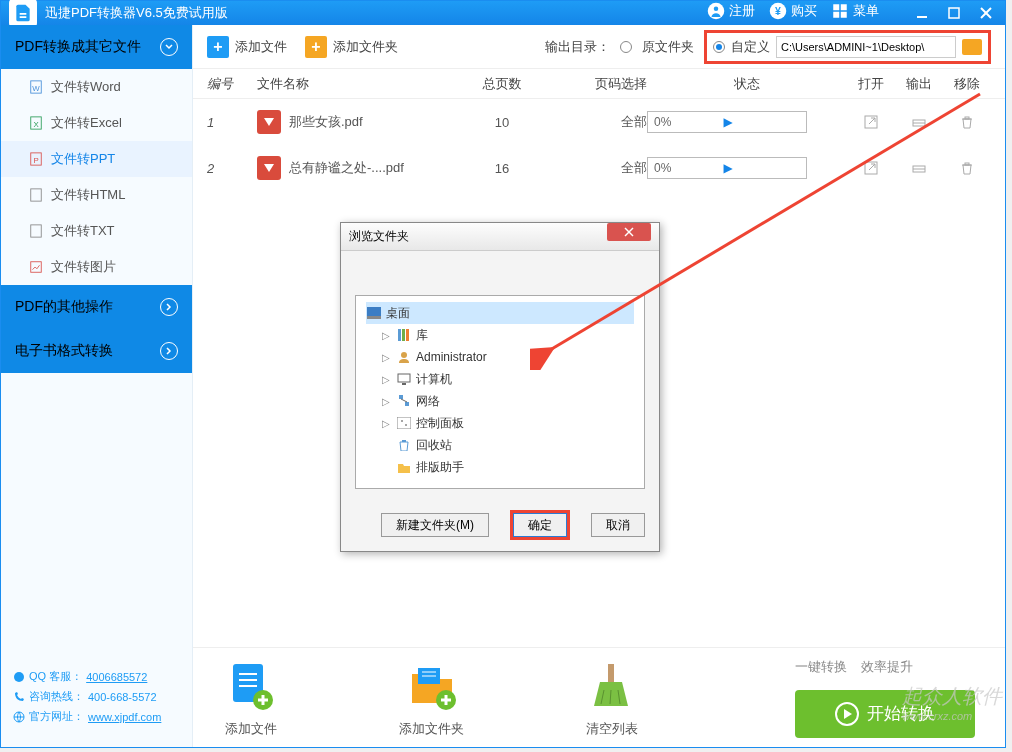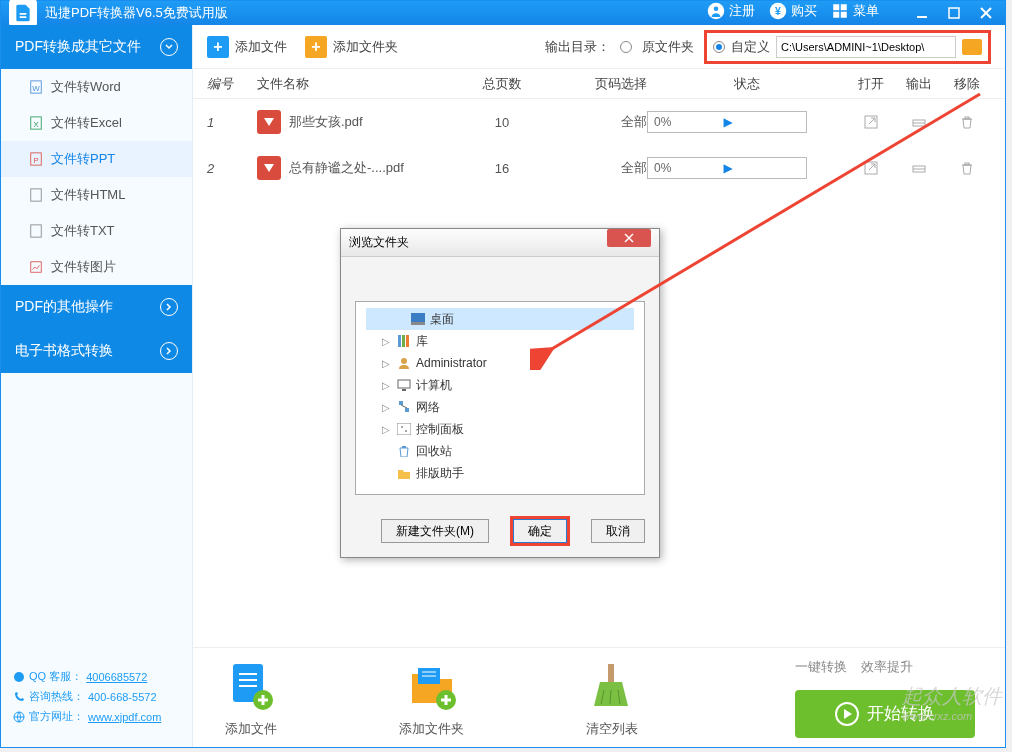--- a/index.html
+++ b/index.html
@@ -13,21 +13,21 @@
 .title-text { flex: 1; }
 .titlebar-right { display: flex; align-items: flex-start; gap: 14px; }
 .tbtn { display: flex; align-items: center; gap: 4px; cursor: pointer; font-size: 13px; }
 .tbtn svg { width: 18px; height: 18px; }
 .winbtns { display: flex; gap: 10px; margin-left: 18px; }
 .winbtn { width: 22px; height: 22px; display: flex; align-items: center; justify-content: center; cursor: pointer; }
 
 .body { flex: 1; display: flex; overflow: hidden; }
 
 .sidebar { width: 206px; background: #f6fbff; display: flex; flex-direction: column; border-right: 1px solid #e4eef6; }
-.side-head { height: 44px; background: #0f89e6; color: #ffffff; display: flex; align-items: center; padding: 0 14px; font-size: 14px; justify-content: space-between; }
+.side-head { height: 44px; background: #0f89e6; color: #000000; display: flex; align-items: center; padding: 0 14px; font-size: 14px; justify-content: space-between; }
 .side-item { height: 36px; display: flex; align-items: center; padding: 0 14px 0 28px; font-size: 13px; color: #555; cursor: pointer; gap: 8px; }
 .side-item.active { background: #e9f3ff; color: #1485e8; }
 .side-item svg { width: 14px; height: 14px; }
 .side-footer { margin-top: auto; padding: 14px 12px 18px; font-size: 11px; color: #1e9cf5; }
 .side-footer div { margin-bottom: 5px; display: flex; align-items: center; gap: 4px; }
 .side-footer a { color: #1e9cf5; text-decoration: underline; }
 .chev-circle { width:18px; height:18px; border:1px solid #fff; border-radius:50%; display:flex; align-items:center; justify-content:center; }
 
 .main { flex: 1; display: flex; flex-direction: column; background: #fff; }
 .toolbar { height: 44px; display: flex; align-items: center; padding: 0 14px; gap: 18px; border-bottom: 1px solid #eee; font-size: 13px; color: #444; }
@@ -58,26 +58,26 @@
 .progress .play { position: absolute; right: 4px; color: #1485e8; }
 .cell-ic { color: #aaa; cursor: pointer; display: inline-flex; justify-content: center; }
 
 .bottom { height: 100px; border-top: 1px solid #eee; display: flex; align-items: center; padding: 0 30px; gap: 120px; }
 .act { display: flex; flex-direction: column; align-items: center; gap: 6px; font-size: 13px; color: #555; cursor: pointer; }
 .act-ic { width: 56px; height: 56px; display: flex; align-items: center; justify-content: center; }
 .rightlab { margin-left: auto; font-size: 13px; color: #888; display: flex; gap: 14px; align-items: flex-start; flex-direction: column; }
 .startbtn { width: 180px; height: 48px; background: #6dbf2e; border-radius: 4px; color: #fff; display: flex; align-items: center; justify-content: center; font-size: 17px; gap: 8px; position: relative; }
 
 
-.dialog { position: absolute; left: 340px; top: 228px; width: 320px; height: 330px; background: #f4f4f4; border: 1px solid #888; box-shadow: 2px 2px 8px rgba(0,0,0,0.3); }
+.dialog { position: absolute; left: 340px; top: 222px; width: 320px; height: 330px; background: #f4f4f4; border: 1px solid #888; box-shadow: 2px 2px 8px rgba(0,0,0,0.3); }
 .dlg-title { height: 28px; background: linear-gradient(#fdfdfd, #e8e8e8); border-bottom: 1px solid #ccc; display: flex; align-items: center; padding: 0 8px; font-size: 12px; justify-content: space-between; }
 .dlg-close { width: 44px; height: 18px; background: #d9534f; border-radius: 2px; color: #fff; display: flex; align-items: center; justify-content: center; cursor: pointer; position: relative; top: -5px; }
 .dlg-body { padding: 44px 14px 10px; height: 252px; }
 .tree { background: #fff; border: 1px solid #aaa; height: 194px; padding: 6px 10px; font-size: 12px; color: #333; overflow: auto; }
-.tree-item { height: 22px; display: flex; align-items: center; gap: 4px; cursor: pointer; padding-left: 44px; }
+.tree-item { height: 22px; display: flex; align-items: center; gap: 4px; cursor: pointer; }
 .tree-item.sel { background: #cde8ff; }
 .indent1 { padding-left: 16px; }
 .exp { color: #888; font-size: 10px; width: 10px; }
 .tic { width: 16px; height: 14px; display: inline-flex; align-items: center; justify-content: center; }
 .dlg-btns { display: flex; gap: 24px; padding: 10px 14px; justify-content: flex-end; }
 .dbtn { height: 24px; padding: 0 14px; border: 1px solid #999; background: #f0f0f0; font-size: 12px; cursor: pointer; }
 .dbtn.ok { border: 1px solid #2a7ad4; box-shadow: 0 0 0 3px #e43; }
 
 .arrow { position: absolute; left: 530px; top: 90px; pointer-events: none; }
 

